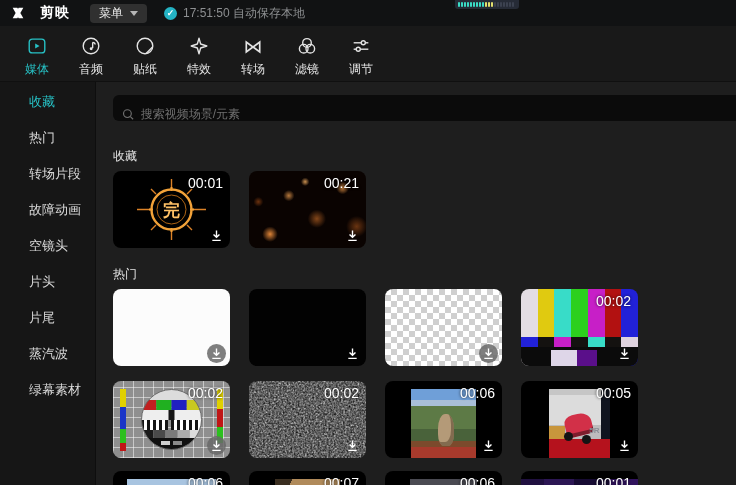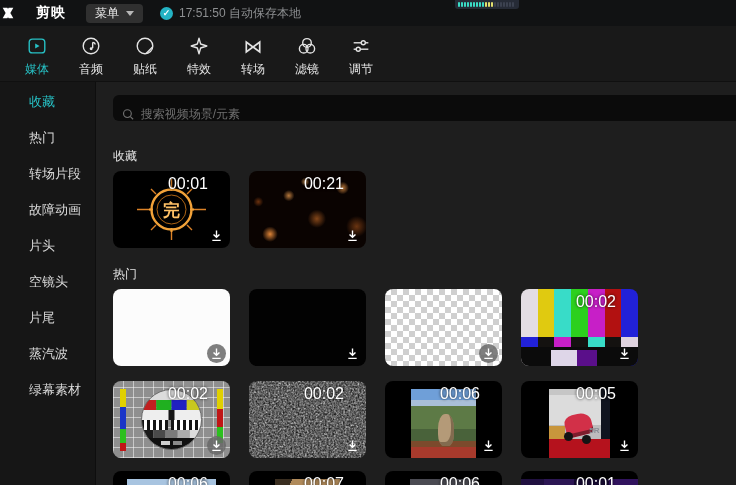--- a/index.html
+++ b/index.html
@@ -2,21 +2,21 @@
 <html><head>
 <meta charset="utf-8">
 <style>
   :root{ --accent:#27c2c6; }
   *{ box-sizing:border-box; margin:0; padding:0; }
   html,body{ width:736px; height:485px; overflow:hidden; }
   body{ background:#1e1e1e; font-family:"Liberation Sans", sans-serif; position:relative; }
 
   
   .topbar{ position:absolute; top:0; left:0; width:736px; height:26px; background:#111213; display:flex; align-items:center; z-index:5; }
-  .logo{ display:flex; align-items:center; gap:20px; padding-left:0; }
+  .logo{ display:flex; align-items:center; gap:14px; padding-left:10px; }
   .logo-text{ color:#ffffff; font-weight:bold; font-size:14px; letter-spacing:1px; }
   .menu-btn{ margin-left:20px; background:#303030; border-radius:4px; height:19px; padding:0 9px; display:flex; align-items:center; gap:7px; color:#ededed; font-size:12px; cursor:default; }
   .menu-caret{ width:0; height:0; border-left:4px solid transparent; border-right:4px solid transparent; border-top:5px solid #b7b7b7; }
   .autosave{ margin-left:17px; display:flex; align-items:center; gap:6px; color:#8d8f91; font-size:12px; }
   .check-circle{ width:13px; height:13px; border-radius:50%; background:#24b3c4; color:#fff; font-size:9px; line-height:13px; text-align:center; font-weight:bold; }
   .audio-meter{ position:absolute; left:455px; top:0; width:64px; height:9px; background:#262b36; border-radius:0 0 3px 3px; display:flex; align-items:center; gap:1px; padding:0 3px; }
   .mbar{ width:2px; height:5px; border-radius:1px; }
   .mbar.teal{ background:#3adcc6; }
   .mbar.yellow{ background:#e3e06e; }
   .mbar.off{ background:#3c4250; }
@@ -42,21 +42,21 @@
   .search input{ background:transparent; border:none; outline:none; color:#bdbdbd; font-size:12px; width:100%; font-family:"Liberation Sans",sans-serif; }
   .search input::placeholder{ color:#6f6f6f; }
 
   .section-title{ position:absolute; left:16px; color:#e3e3e3; font-size:12px; }
   .st-fav{ top:66px; } .st-hot{ top:184px; }
 
   .grid{ position:absolute; left:16px; display:flex; gap:19px; }
   .g-fav{ top:89px; } .g-r1{ top:207px; } .g-r2{ top:299px; } .g-r3{ top:389px; }
 
   .thumb{ width:117px; height:77px; border-radius:8px; background:#000; position:relative; overflow:hidden; cursor:default; flex:none; }
-  .duration{ position:absolute; top:4px; right:22px; color:#fff; font-size:16px; text-shadow:0 0 3px rgba(0,0,0,.9); z-index:4;text-align:right; }
+  .duration{ position:absolute; top:4px; right:7px; color:#fff; font-size:14px; text-shadow:0 0 3px rgba(0,0,0,.9); z-index:4;text-align:right; }
   .dl{ position:absolute; right:6px; bottom:5px; width:15px; height:15px; z-index:4; display:flex; align-items:center; justify-content:center; }
   .dl.circled{ right:4px; bottom:3px; width:19px; height:19px; border-radius:50%; background:rgba(105,105,105,.85); }
 
   
   .t-white{ background:#fcfcfc; }
   .t-black{ background:#020202; }
   .t-checker{ background-color:#fff;
     background-image:linear-gradient(45deg,#cfcfcf 25%,transparent 25%,transparent 75%,#cfcfcf 75%),
                      linear-gradient(45deg,#cfcfcf 25%,transparent 25%,transparent 75%,#cfcfcf 75%);
     background-size:12px 12px; background-position:0 0,6px 6px; }
@@ -206,22 +206,22 @@
     </span>
     <span class="tab-label">调节</span>
   </div>
 </div>
 
 <div class="sidebar">
   <div class="side-item active">收藏</div>
   <div class="side-item">热门</div>
   <div class="side-item">转场片段</div>
   <div class="side-item">故障动画</div>
+  <div class="side-item">空镜头</div>
   <div class="side-item">片头</div>
-  <div class="side-item">空镜头</div>
   <div class="side-item">片尾</div>
   <div class="side-item">蒸汽波</div>
   <div class="side-item">绿幕素材</div>
 </div>
 
 <div class="content">
 
   <div class="search">
     <svg width="13" height="13" viewBox="0 0 14 14">
       <circle cx="6" cy="6" r="4.3" fill="none" stroke="#6f6f6f" stroke-width="1.3"></circle>

